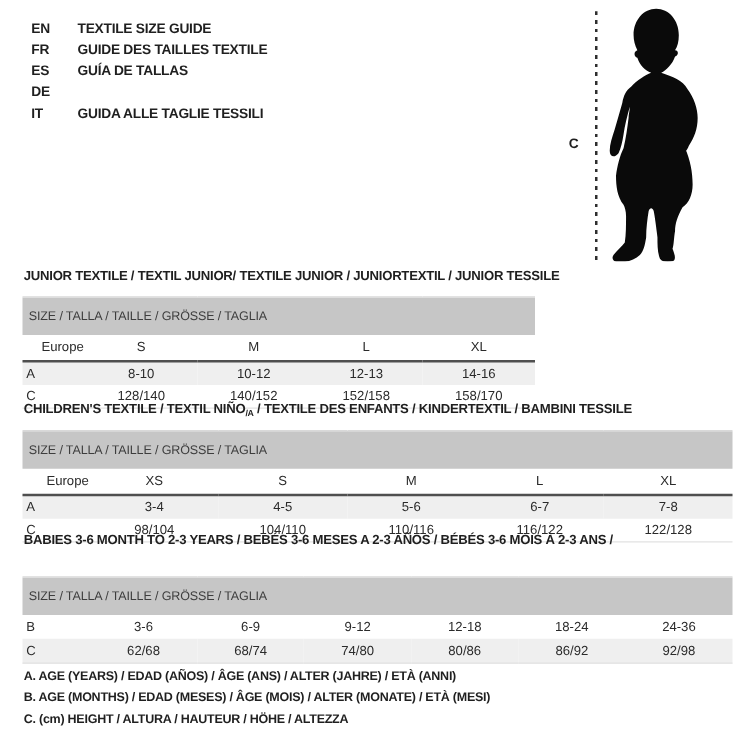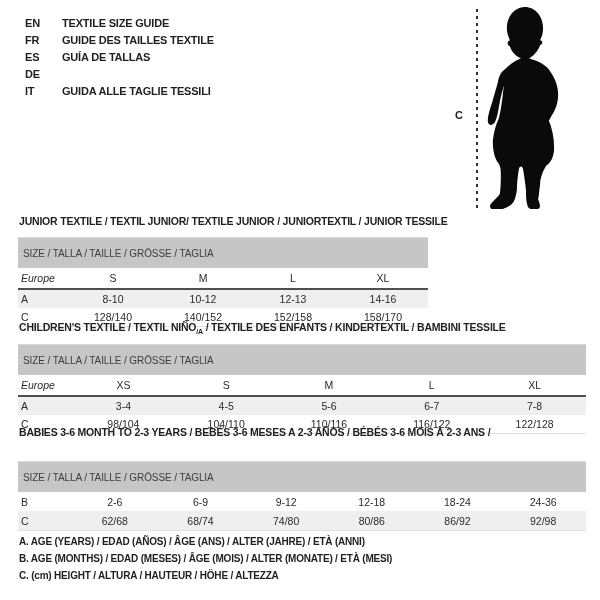--- a/index.html
+++ b/index.html
@@ -27,21 +27,21 @@
   table{position:absolute;left:18px;border-collapse:collapse;table-layout:fixed;
     font-size:10.5px;color:#2a2a2a;border-top:1px solid var(--light_rule,#d9d9d9);}
   #junior-table{top:237px;width:410px;}
   #children-table{top:344px;width:568px;}
   #babies-table{top:461px;width:568px;}
   #junior-table col.c-label{width:50px;}
   #children-table col.c-label,#babies-table col.c-label{width:54px;}
   tr.size-bar th{background:var(--size_bar_bg,#c6c6c6);color:var(--size_bar_text,#3d3d3d);
     font-weight:normal;font-size:10px;text-align:left;height:30px;padding:0 0 0 5px;letter-spacing:-0.1px;}
   tr.cols td{height:18px;text-align:center;border-bottom:2px solid var(--dark_rule,#4f4f4f);}
-  tr.cols td:first-child{text-align:left;padding-left:3px;font-style:italic;}
+  tr.cols td:first-child{text-align:right;padding-left:3px;}
   tbody td{height:16px;text-align:center;}
   #babies-table tbody td{height:17px;}
   tbody td:first-child{text-align:left;padding-left:3px;}
   tr.shaded td{background:var(--shaded_row_bg,#efefef);}
   tr.bottom-edge td{border-bottom:1px solid #e2e2e2;}
   
   .footnotes{position:absolute;left:19px;top:536px;}
   .footnote{height:17px;font-weight:bold;font-size:10px;letter-spacing:-0.2px;white-space:nowrap;}
 </style>
 </head>
@@ -189,21 +189,21 @@
         <col>
       </colgroup>
     <thead>
       <tr class="size-bar">
         <th colspan="7">SIZE / TALLA / TAILLE / GRÖSSE / TAGLIA</th>
       </tr>
     </thead>
     <tbody>
       <tr>
         <td>B</td>
-        <td>2-6</td>
+        <td>3-6</td>
         <td>6-9</td>
         <td>9-12</td>
         <td>12-18</td>
         <td>18-24</td>
         <td>24-36</td>
       </tr>
       <tr class="shaded bottom-edge">
         <td>C</td>
         <td>62/68</td>
         <td>68/74</td>

